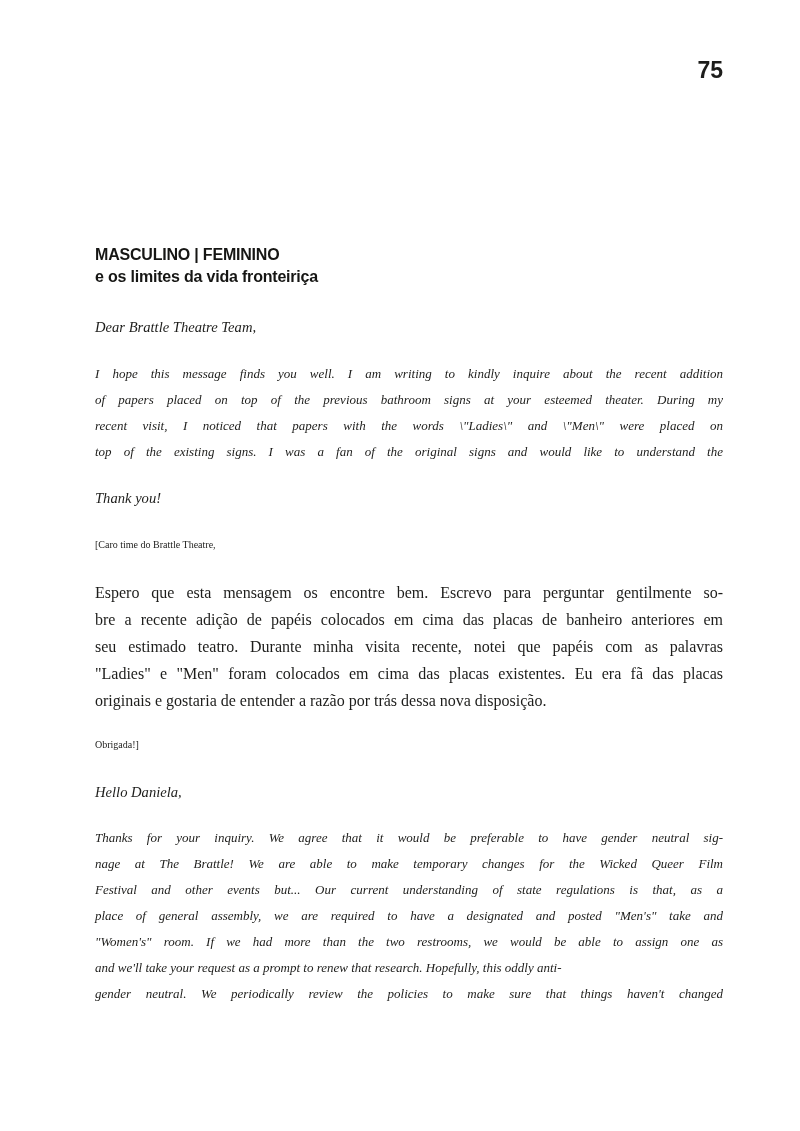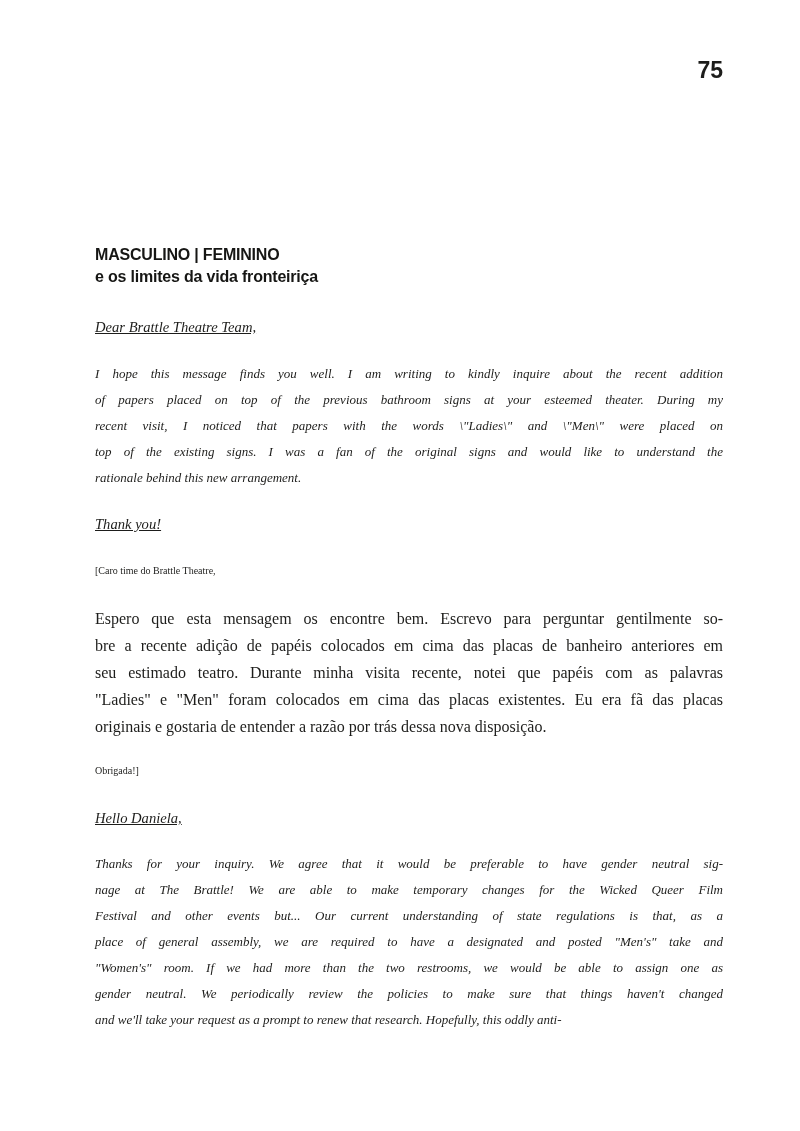--- a/index.html
+++ b/index.html
@@ -32,21 +32,21 @@
     font-size: 16px;
     line-height: 22px;
     letter-spacing: -0.2px;
     color: #161614;
   }
   .block { margin: 0; }
   .salutation, .closing {
     font-size: 14.6px;
     line-height: 26px;
   }
-  .italic { font-style: italic; text-decoration: underline; }
+  .italic { font-style: italic; }
   .upright { font-style: normal; font-size: 10px; }
   .body-en, .body-reply {
     font-style: italic;
     font-size: 13px;
     line-height: 26px;
   }
   .body-pt {
     font-style: normal;
     font-size: 16px;
     line-height: 27px;
@@ -80,21 +80,20 @@
     <div>e os limites da vida fronteiriça</div>
   </div>
 
   <div class="block salutation italic m-dear">Dear Brattle Theatre Team,</div>
 
   <div class="block body-en m-body-en">
       <div class="line">I hope this message finds you well. I am writing to kindly inquire about the recent addition</div>
       <div class="line">of papers placed on top of the previous bathroom signs at your esteemed theater. During my</div>
       <div class="line">recent visit, I noticed that papers with the words \"Ladies\" and \"Men\" were placed on</div>
       <div class="line">top of the existing signs. I was a fan of the original signs and would like to understand the</div>
-      <div class="line line-last">rationale behind this new arrangement.</div>
     </div>
 
   <div class="block closing italic m-thank">Thank you!</div>
 
   <div class="block salutation upright m-caro">[Caro time do Brattle Theatre,</div>
 
   <div class="block body-pt m-body-pt">
       <div class="line">Espero que esta mensagem os encontre bem. Escrevo para perguntar gentilmente so-</div>
       <div class="line">bre a recente adição de papéis colocados em cima das placas de banheiro anteriores em</div>
       <div class="line">seu estimado teatro. Durante minha visita recente, notei que papéis com as palavras</div>
@@ -105,17 +104,17 @@
   <div class="block closing upright m-obrigada">Obrigada!]</div>
 
   <div class="block salutation italic m-hello">Hello Daniela,</div>
 
   <div class="block body-reply m-reply">
       <div class="line">Thanks for your inquiry. We agree that it would be preferable to have gender neutral sig-</div>
       <div class="line">nage at The Brattle! We are able to make temporary changes for the Wicked Queer Film</div>
       <div class="line">Festival and other events but... Our current understanding of state regulations is that, as a</div>
       <div class="line">place of general assembly, we are required to have a designated and posted "Men's" take and</div>
       <div class="line">"Women's" room. If we had more than the two restrooms, we would be able to assign one as</div>
+      <div class="line line-last">and we'll take your request as a prompt to renew that research. Hopefully, this oddly anti-</div>
       <div class="line">gender neutral. We periodically review the policies to make sure that things haven't changed</div>
-      <div class="line line-last">and we'll take your request as a prompt to renew that research. Hopefully, this oddly anti-</div>
     </div>
 
 </div>
 
 </body></html>

